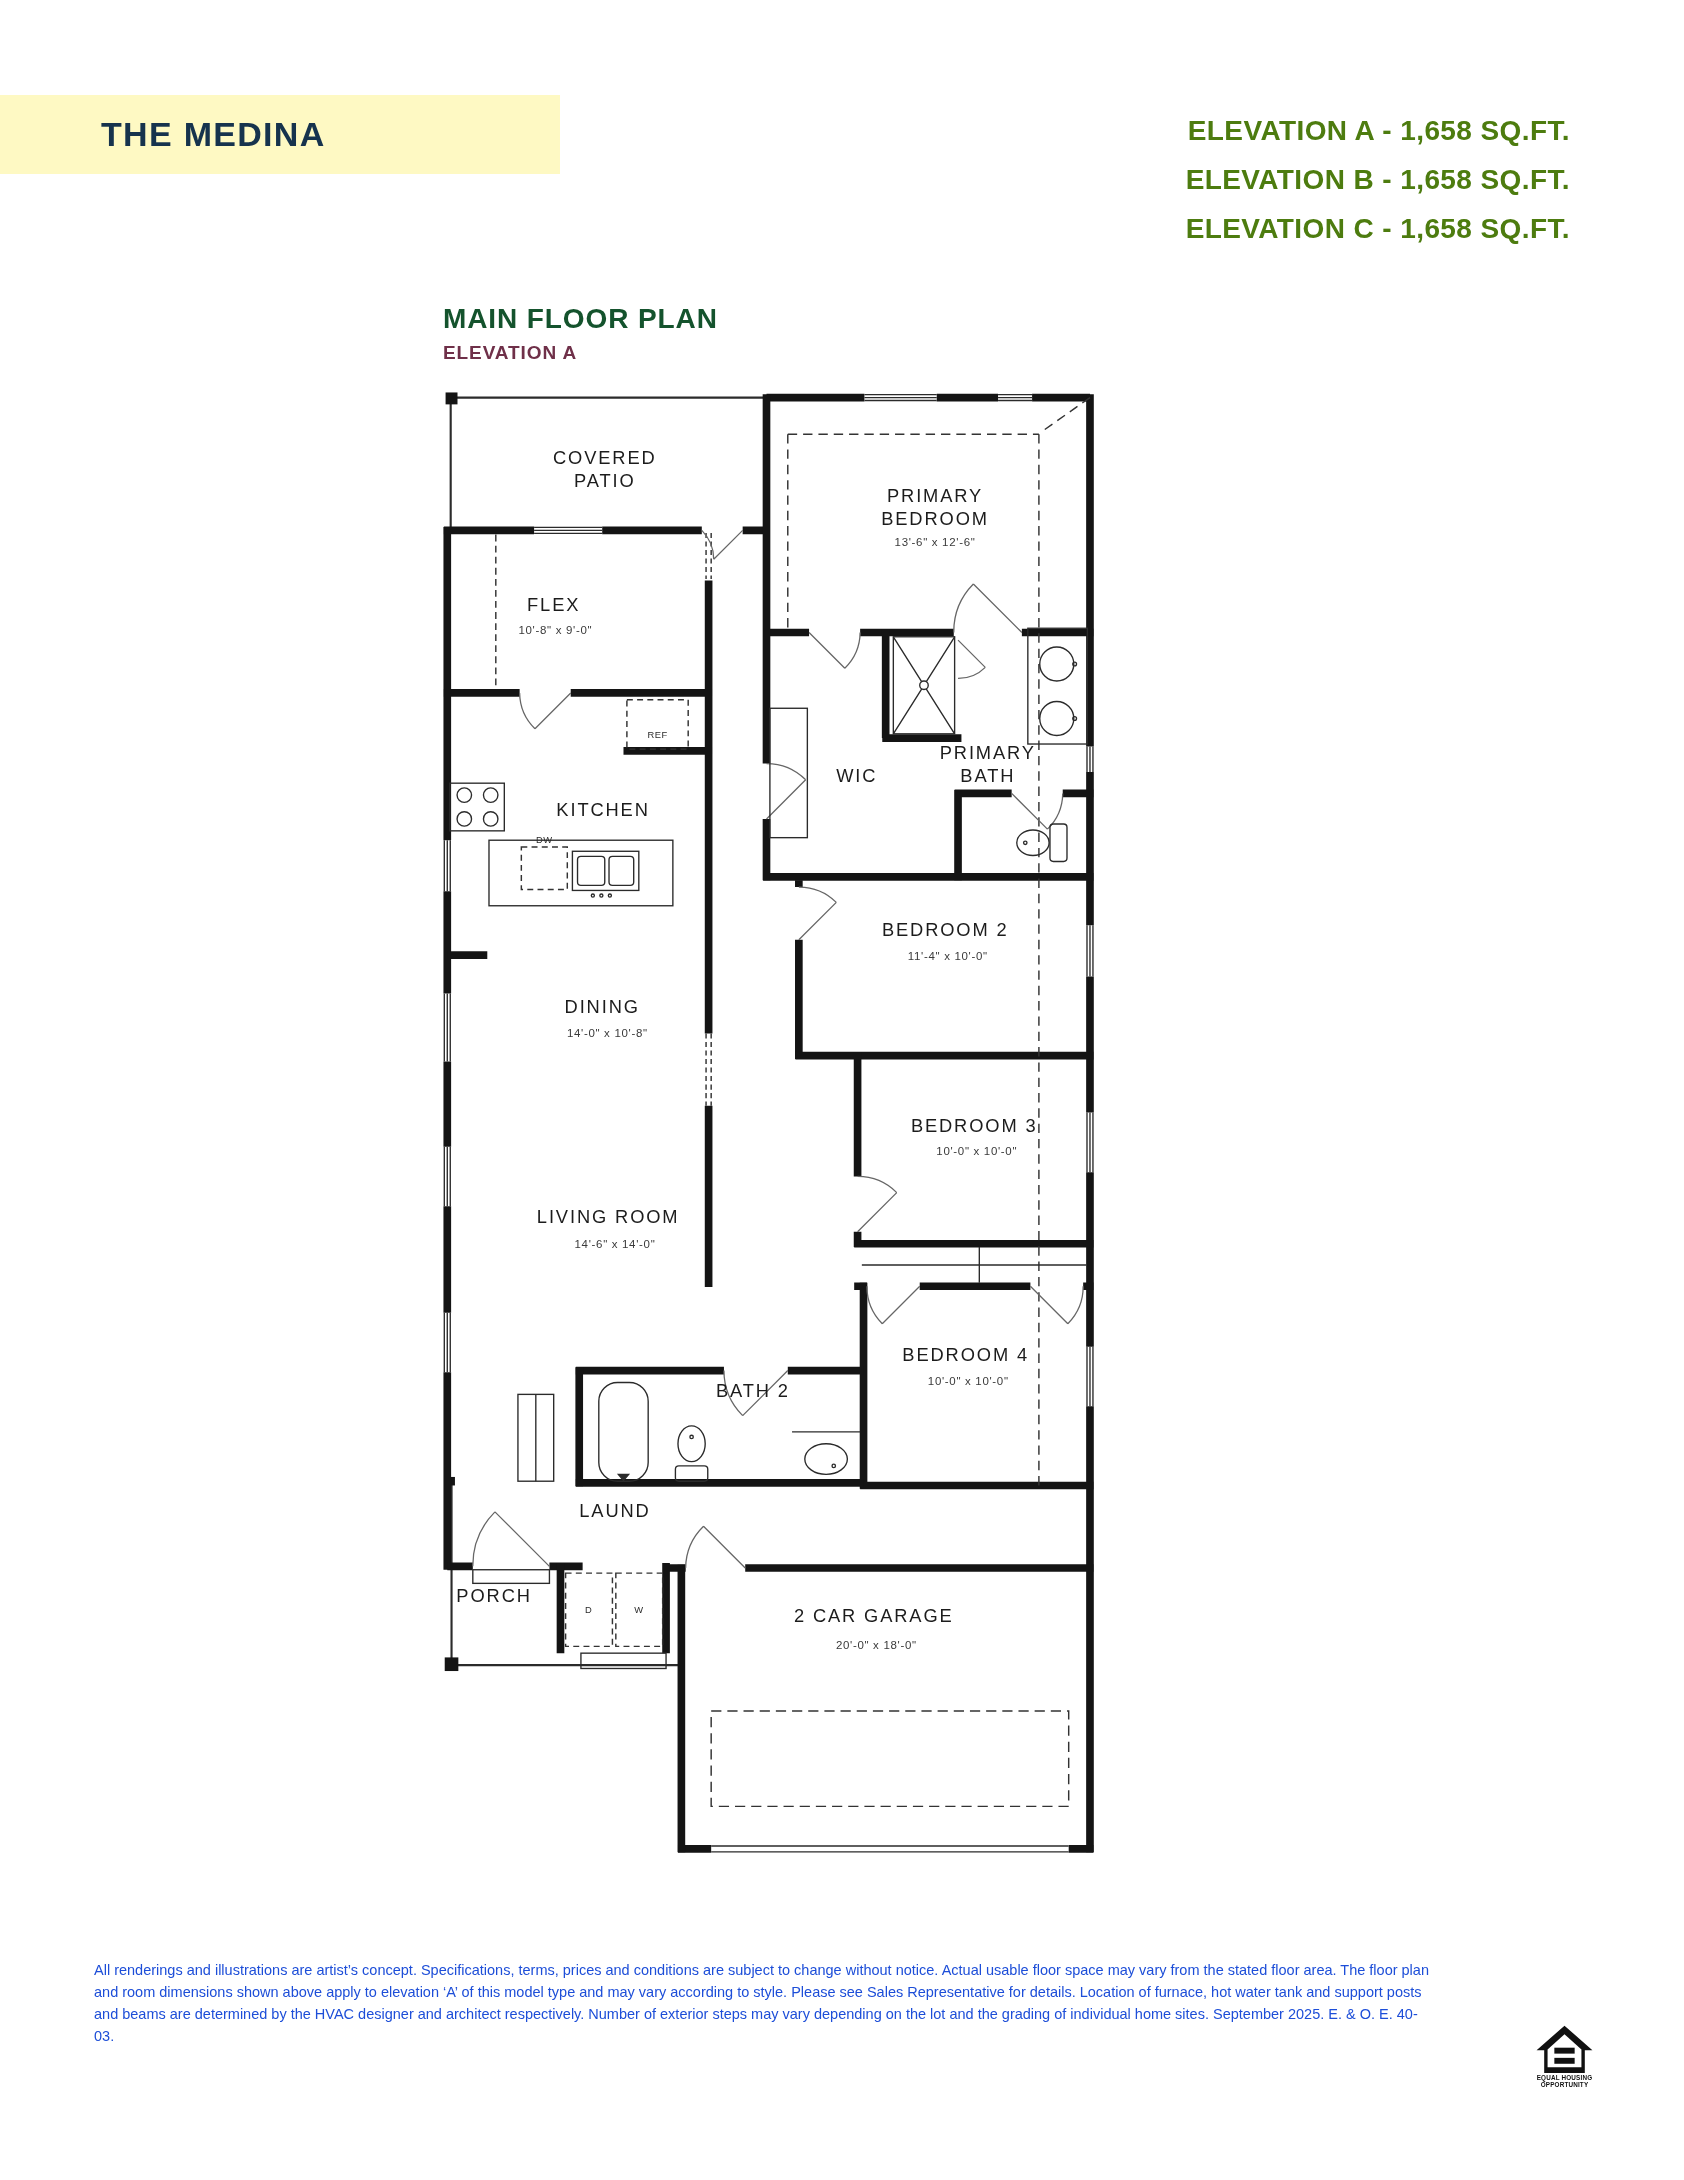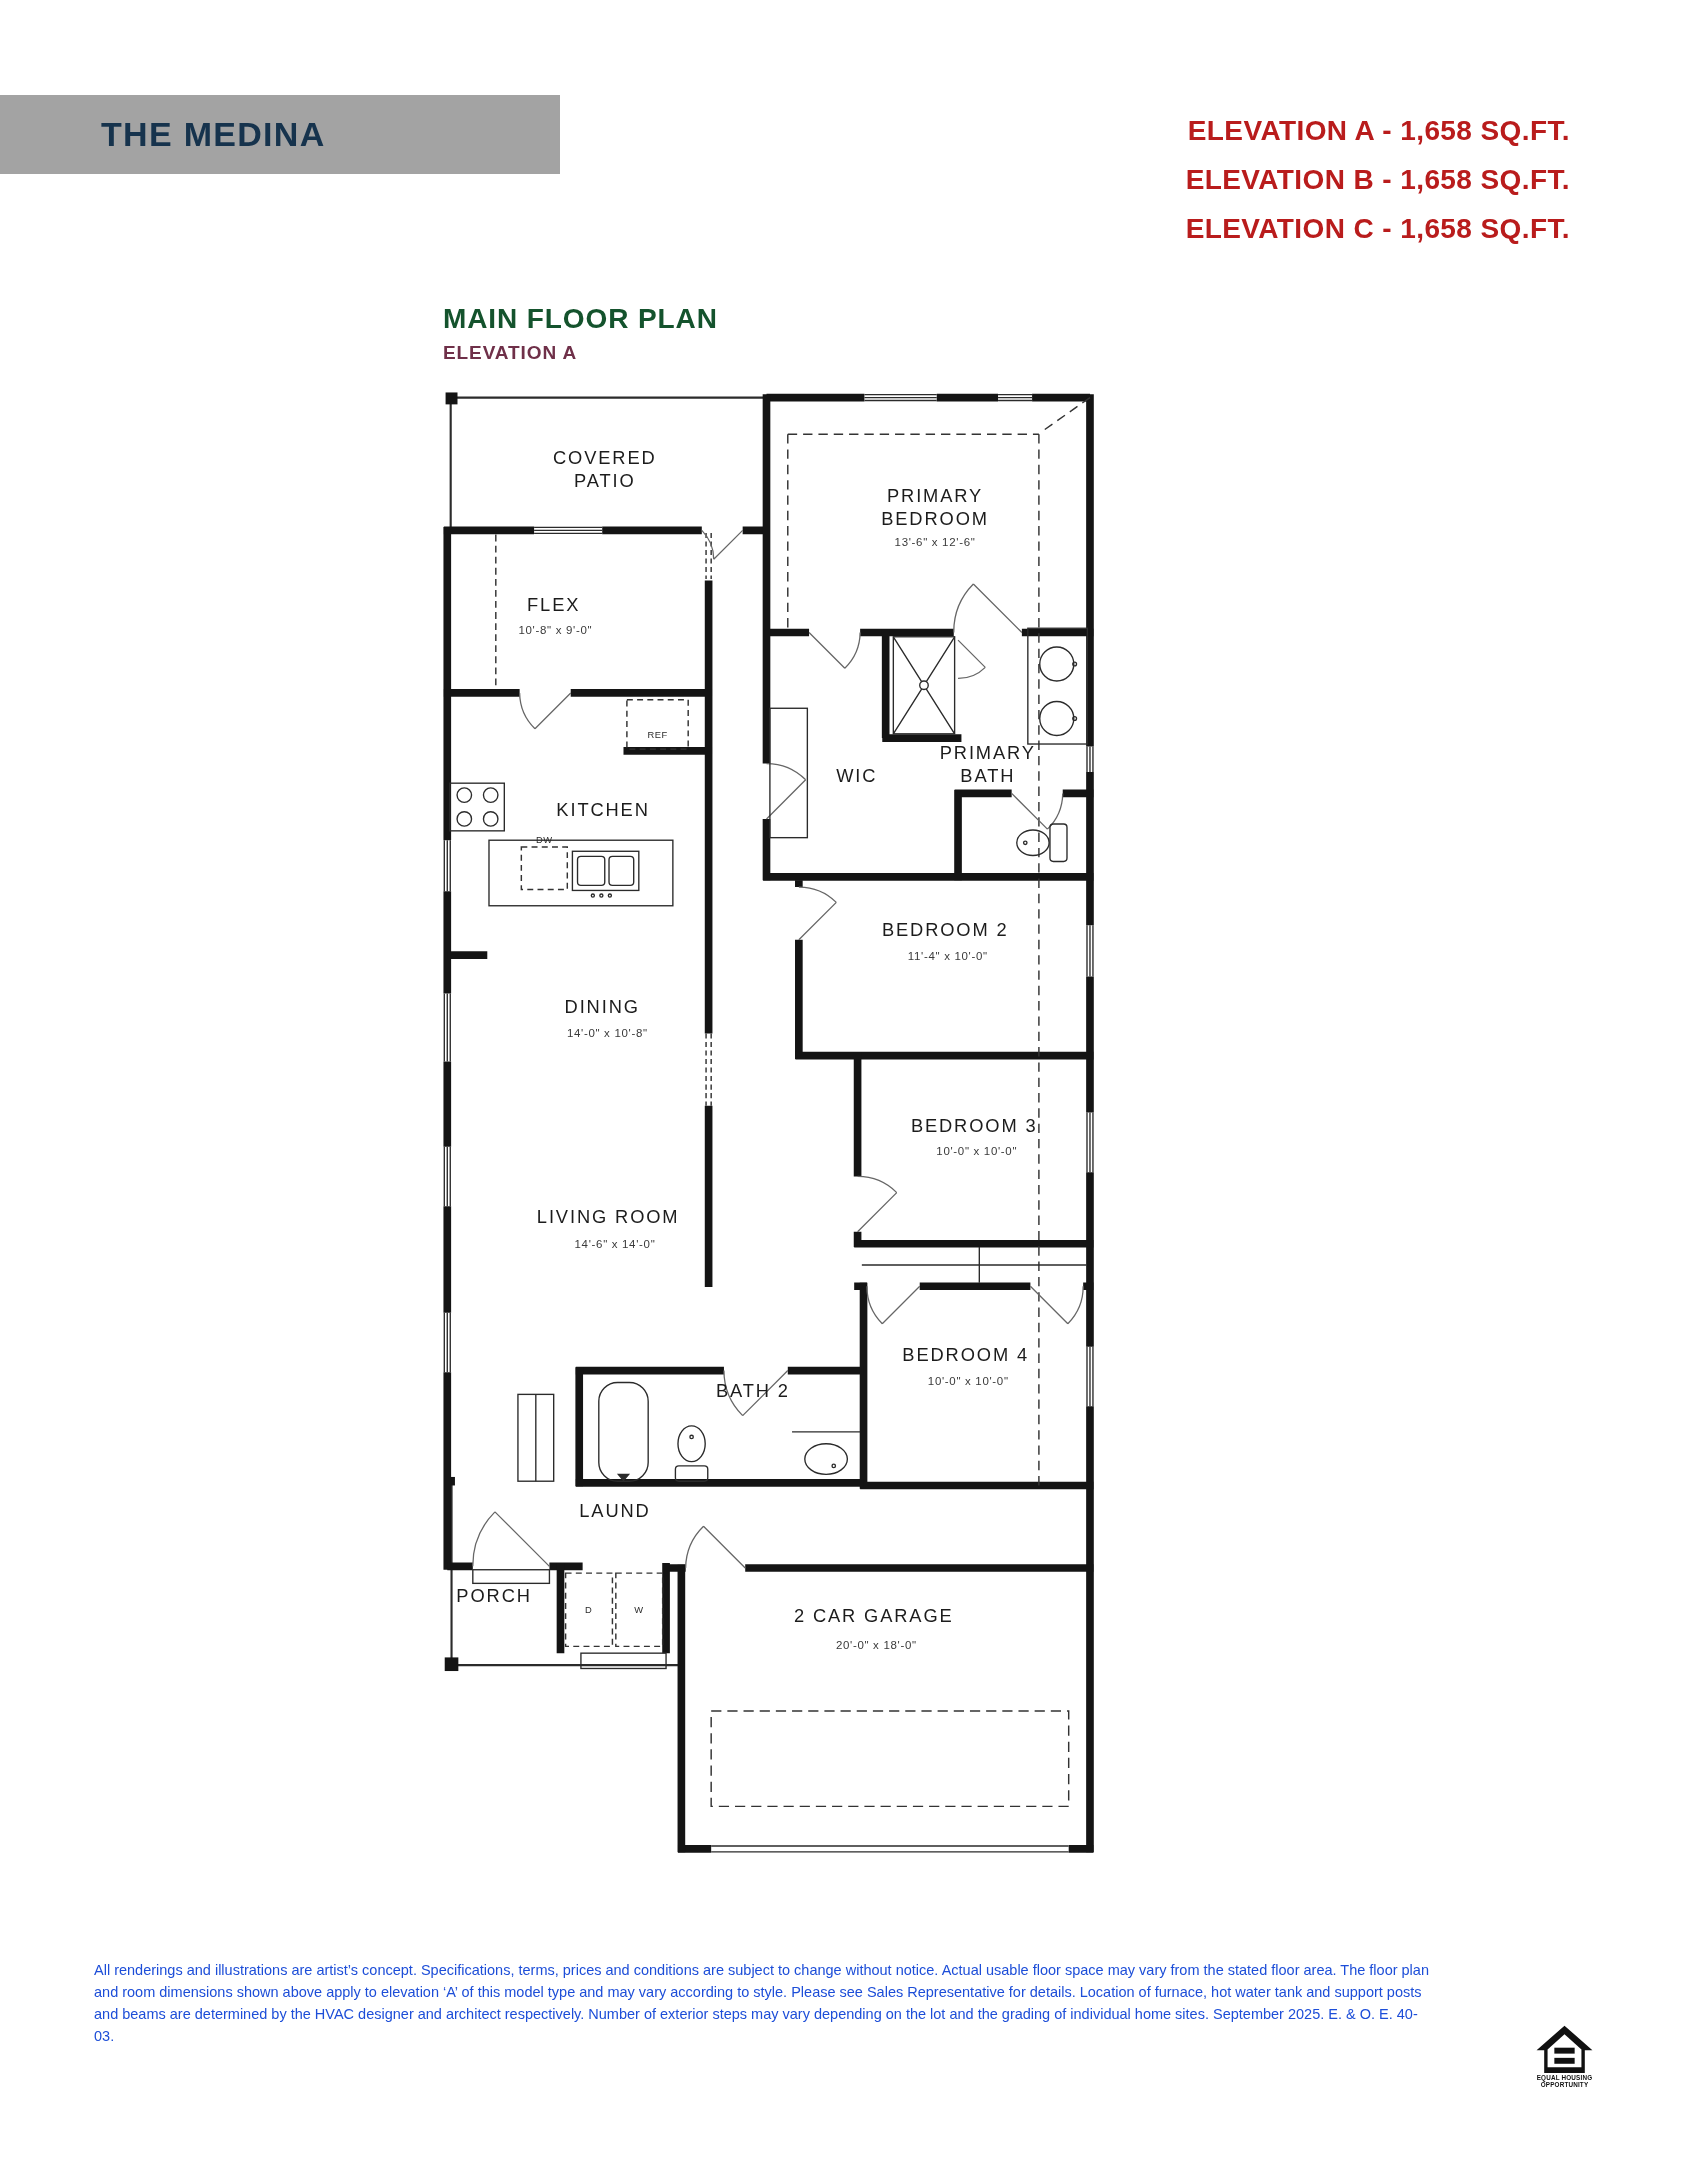--- a/index.html
+++ b/index.html
@@ -2,29 +2,29 @@
 <html style="font-size:13.6px"><head>
 <meta charset="utf-8">
 <style>
   html,body{margin:0;padding:0;}
   body{
     width:1685px;height:2181px;position:relative;background:#ffffff;
     font-family:"Liberation Sans", sans-serif;overflow:hidden;
   }
   .title-box{
     position:absolute;left:0;top:95px;width:560px;height:79px;
-    background:#a3a3a3;display:flex;align-items:center;
+    background:#fef9c3;display:flex;align-items:center;
   }
   .title-box h1{
     margin:0 0 0 101px;font-size:34px;font-weight:600;letter-spacing:1.3px;
     color:#16334d;font-family:"Liberation Sans", sans-serif;
   }
   .elevations{
     position:absolute;right:115px;top:106px;text-align:right;
-    color:#b91c1c;font-weight:700;font-size:28px;line-height:49px;letter-spacing:0.4px;
+    color:#4d7c0f;font-weight:700;font-size:28px;line-height:49px;letter-spacing:0.4px;
   }
   .plan-heading{position:absolute;left:443px;top:303px;}
   .plan-heading .main{font-size:28px;font-weight:700;color:#14532d;letter-spacing:0.9px;text-align:center;}
   .plan-heading .sub{font-size:19px;font-weight:700;color:#6f3049;letter-spacing:0.9px;margin-top:6.8px;}
   .plan-wrap{position:absolute;left:426px;top:376px;width:681px;height:1486px;}
   .footer{
     position:absolute;left:94px;top:1959px;width:1336px;
     font-size:14.5px;line-height:1.52;color:#1d4ed8;font-weight:400;
   }
   .eho{position:absolute;left:1533px;top:2024px;width:63px;text-align:center;}

